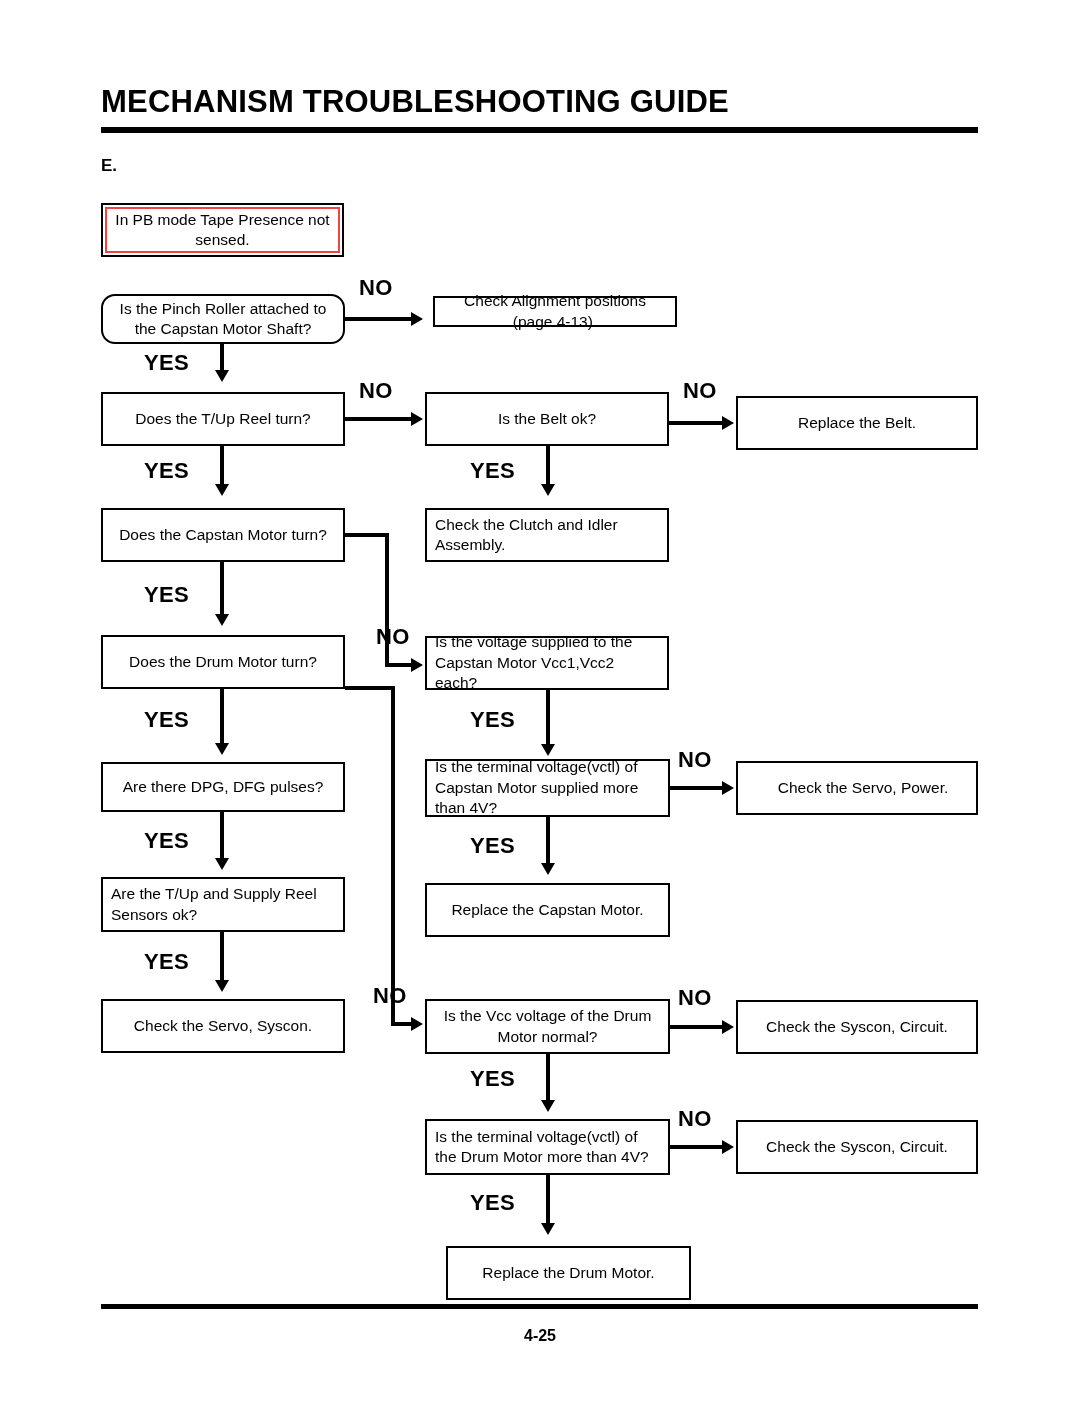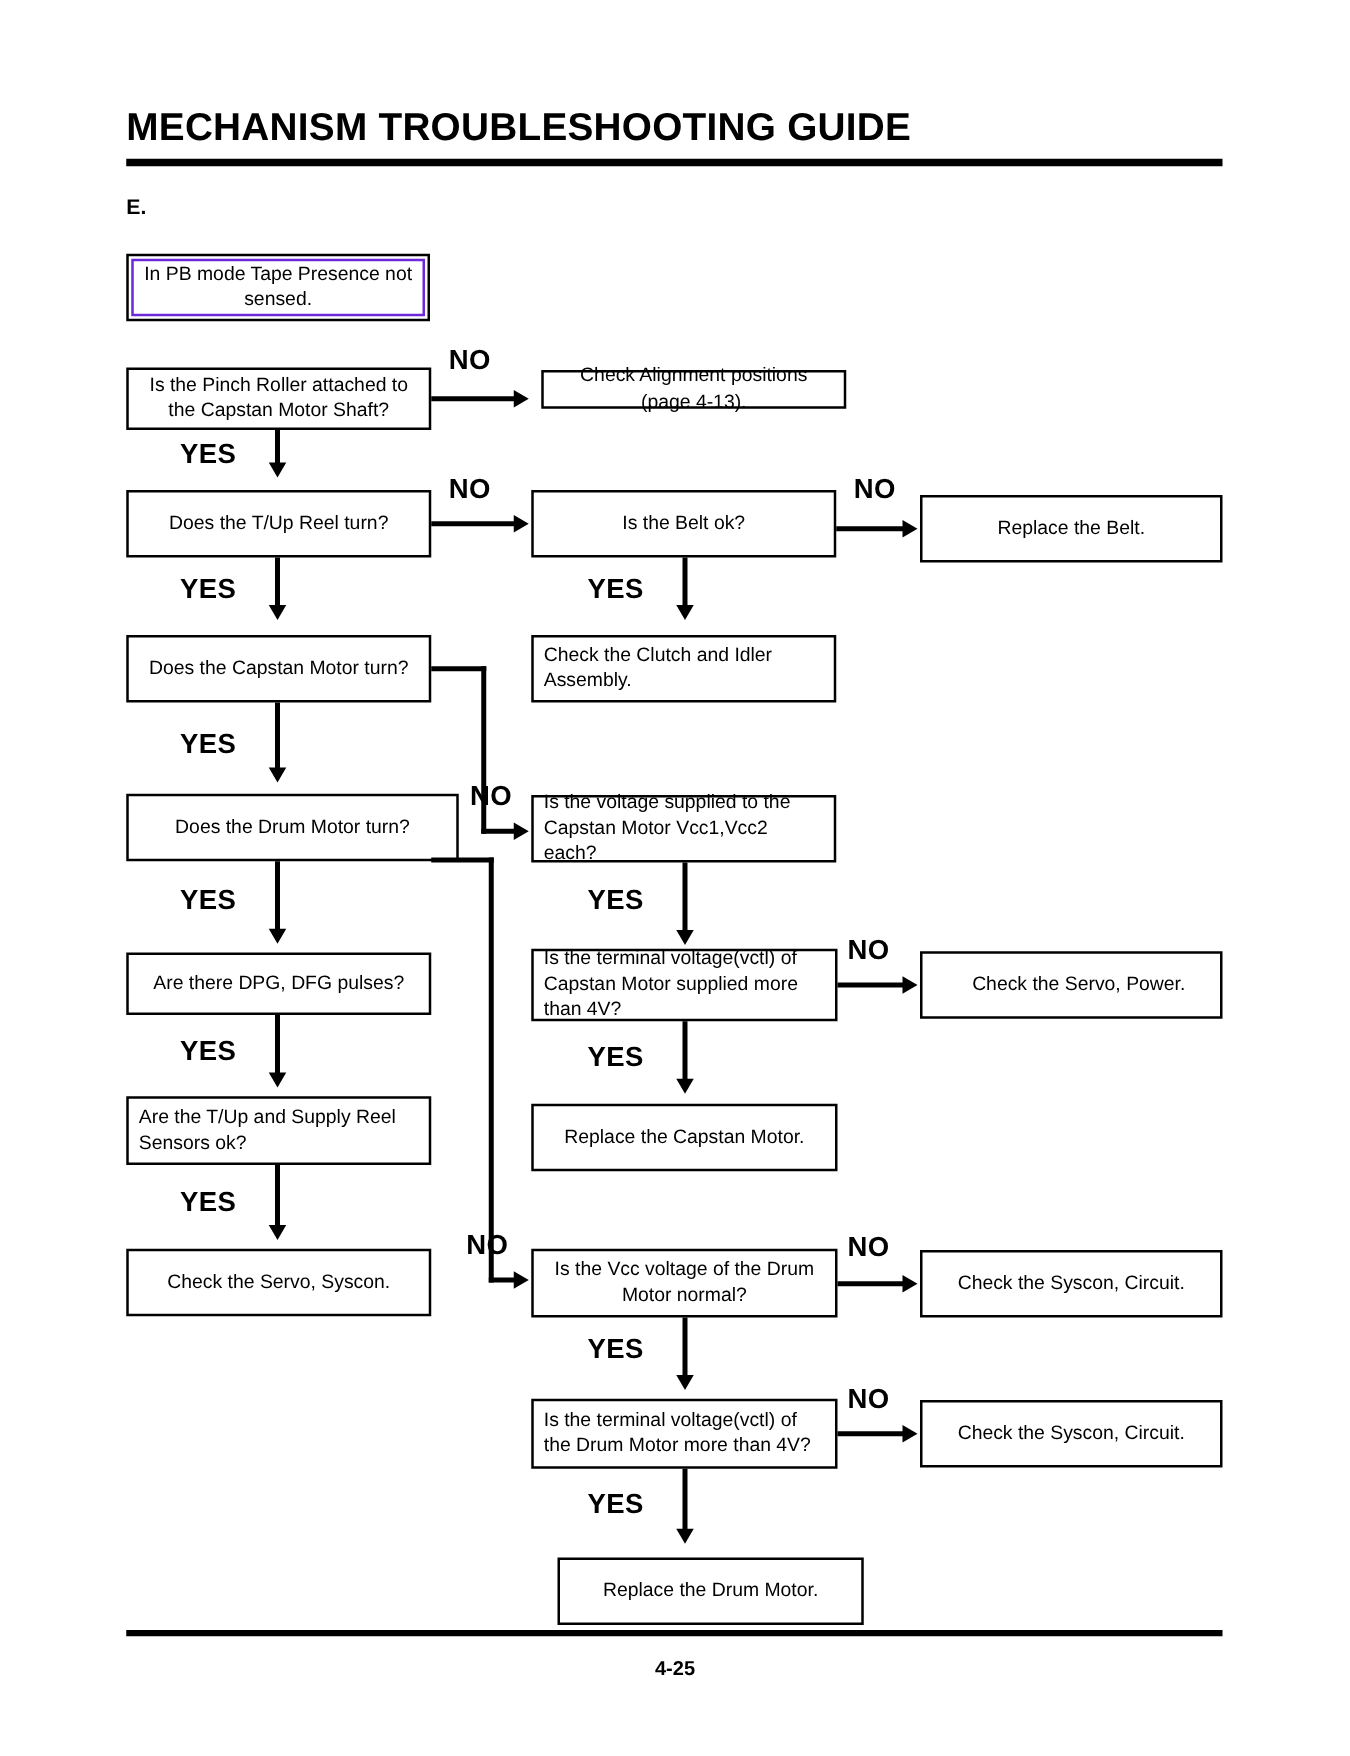--- a/index.html
+++ b/index.html
@@ -85,21 +85,21 @@
     text-align: left;
   }
   .box .txt { width: 100%; }
 
   
   .box.double {
     border: 2px solid #000;
     padding: 2px;
   }
   .box.double .inner {
-    border: 2px solid #6d28d9;
+    border: 2px solid #ef4444;
     width: 100%;
     height: 100%;
     box-sizing: border-box;
     display: flex;
     align-items: center;
     justify-content: flex-start;
     text-align: center;
     padding: 2px 6px;
   }
 
@@ -147,21 +147,21 @@
   <div class="page-title">MECHANISM TROUBLESHOOTING GUIDE</div>
   <div class="header-rule"></div>
   <div class="section-letter">E.</div>
 
   <div class="box double" style="left:101px; top:203px; width:243px; height:54px;">
     <div class="inner">
       <span class="txt">In PB mode Tape Presence not sensed.</span>
     </div>
   </div>
 
-  <div class="box center" style="left:101px; top:294px; width:244px; height:50px;">
+  <div class="box center" style="left:101px; top:294px; width:244px; height:50px;border-radius:14px;">
     <span class="txt">Is the Pinch Roller attached to the Capstan Motor Shaft?</span>
   </div>
   <div class="box center" style="left:433px; top:296px; width:244px; height:31px;">
     <span class="txt">Check Alignment positions (page 4-13).</span>
   </div>
 
   <div class="hline" style="left:345px; top:317px; width:68px;"></div>
   <div class="arrow-right" style="left:411px; top:312px;"></div>
   <div class="lbl" style="left:359px; top:275px;">NO</div>
 
@@ -205,21 +205,21 @@
   <div class="hline" style="left:345px; top:533px; width:44px;"></div>
   <div class="vline" style="left:385px; top:533px; height:134px;"></div>
   <div class="hline" style="left:385px; top:663px; width:28px;"></div>
   <div class="arrow-right" style="left:411px; top:658px;"></div>
   <div class="lbl" style="left:376px; top:624px;">NO</div>
 
   <div class="vline" style="left:220px; top:562px; height:56px;"></div>
   <div class="arrow-down" style="left:215px; top:614px;"></div>
   <div class="lbl" style="left:144px; top:582px;">YES</div>
 
-  <div class="box center" style="left:101px; top:635px; width:266px; height:54px;">
+  <div class="box center" style="left:101px; top:635px; width:244px; height:54px;">
     <span class="txt">Does the Drum Motor turn?</span>
   </div>
   <div class="box left" style="left:425px; top:636px; width:244px; height:54px;">
     <span class="txt">Is the voltage supplied to the Capstan Motor Vcc1,Vcc2 each?</span>
   </div>
 
   <div class="hline" style="left:345px; top:686px; width:50px;"></div>
   <div class="vline" style="left:391px; top:686px; height:340px;"></div>
   <div class="hline" style="left:391px; top:1022px; width:22px;"></div>
   <div class="arrow-right" style="left:411px; top:1017px;"></div>

